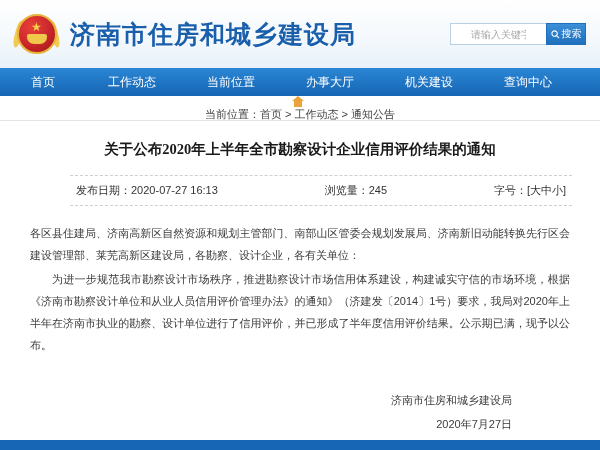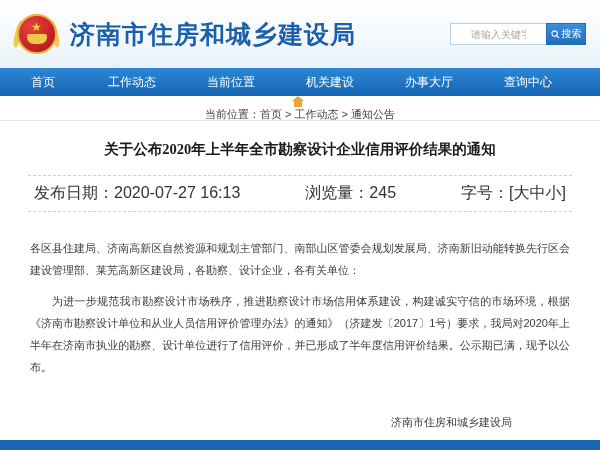--- a/index.html
+++ b/index.html
@@ -192,35 +192,36 @@
     padding: 18px 10px 16px;
     line-height: 1.4;
   }
   .meta {
     border-top: 1px dashed #cfcfcf;
     border-bottom: 1px dashed #cfcfcf;
     display: flex;
     align-items: center;
     justify-content: space-between;
     padding: 7px 6px;
-    font-size: 16px;
+    font-size: 11px;
     color: #333;
+    margin-left: 42px;
   }
   .meta-item { white-space: nowrap; }
   .meta-item .lnk { color: #333; cursor: pointer; }
 
   .body-text {
     padding: 16px 2px 0;
     font-size: 11px;
     line-height: 2.0;
     color: #3b3b3b;
     text-align: justify;
   }
   .body-text p {
-    margin: 9px 0 2px;
+    margin: 0 0 2px;
   }
   .indent { text-indent: 2em; }
 
   .attach {
     padding: 14px 2px 0;
     font-size: 11px;
     line-height: 2.0;
     color: #3b3b3b;
   }
   .attach .link {
@@ -271,22 +272,22 @@
           <span>搜索</span>
         </div>
       </div>
     </div>
   </div>
 
   <div class="nav">
     <div class="nav-item first">首页</div>
     <div class="nav-item">工作动态</div>
     <div class="nav-item">当前位置</div>
+    <div class="nav-item">办事大厅</div>
     <div class="nav-item">机关建设</div>
-    <div class="nav-item">办事大厅</div>
     <div class="nav-item">查询中心</div>
     <div class="nav-item">政务公开</div>
     <div class="nav-item">意见征集</div>
 
   </div>
 
   <div class="breadcrumb">
     <span class="home-icon">
       <span class="roof"></span>
         <span class="body"></span>
@@ -301,21 +302,21 @@
     <div class="meta">
       <div class="meta-item">发布日期：2020-07-27 16:13</div>
       <div class="meta-item">浏览量：245</div>
       <div class="meta-item">
         <span class="lnk">字号：[大中小]</span>
       </div>
     </div>
 
     <div class="body-text">
       <p>各区县住建局、济南高新区自然资源和规划主管部门、南部山区管委会规划发展局、济南新旧动能转换先行区会建设管理部、莱芜高新区建设局，各勘察、设计企业，各有关单位：</p>
-      <p class="indent">为进一步规范我市勘察设计市场秩序，推进勘察设计市场信用体系建设，构建诚实守信的市场环境，根据《济南市勘察设计单位和从业人员信用评价管理办法》的通知》（济建发〔2017〕1号）要求，我局对2020年上半年在济南市执业的勘察、设计单位进行了信用评价，并已形成了半年度信用评价结果。公示期已满，现予以公布。</p>
+      <p class="indent">为进一步规范我市勘察设计市场秩序，推进勘察设计市场信用体系建设，构建诚实守信的市场环境，根据《济南市勘察设计单位和从业人员信用评价管理办法》的通知》（济建发〔2014〕1号）要求，我局对2020年上半年在济南市执业的勘察、设计单位进行了信用评价，并已形成了半年度信用评价结果。公示期已满，现予以公布。</p>
     </div>
 
 
     <div class="sign">
       <div>济南市住房和城乡建设局</div>
       <div>2020年7月27日</div>
     </div>
 
   </div>
 

